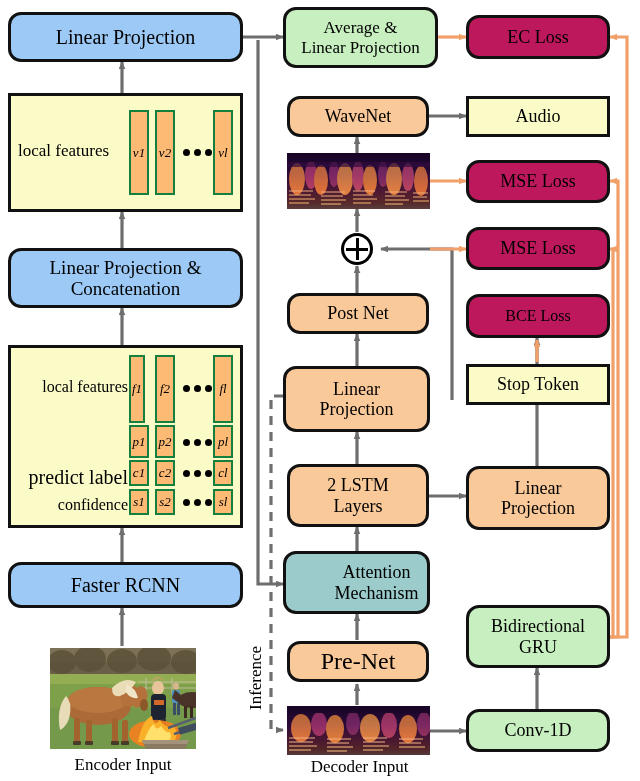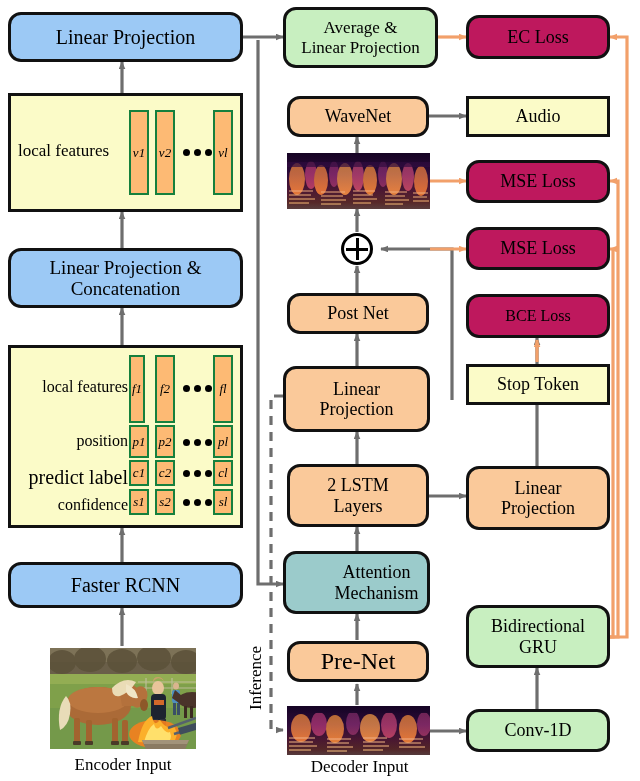--- a/index.html
+++ b/index.html
@@ -235,21 +235,20 @@
 
   <div class="node rounded n-blue" style="left:8px;top:248px;width:235px;height:60px;font-size:19px;">
     <span class="lbl" style="white-space:pre-line;">Linear Projection &amp;
 Concatenation</span>
   </div>
 
   <div class="panel" style="left:8px;top:345px;width:235px;height:183px;">
   </div>
 
   <div class="rowlabel" style="left:16px;top:378px;width:112px;font-size:16px;">local features</div>
-  <div class="rowlabel" style="left:16px;top:432px;width:112px;font-size:16px;">position</div>
   <div class="rowlabel" style="left:16px;top:466px;width:112px;font-size:20px;">predict label</div>
   <div class="rowlabel" style="left:16px;top:496px;width:112px;font-size:16px;">confidence</div>
 
   <div class="cellbox" style="left:129px;top:355px;width:16px;height:68px;font-size:13px;">f1</div>
   <div class="cellbox" style="left:155px;top:355px;width:20px;height:68px;font-size:13px;">f2</div>
   <div class="dots" style="left:179px;top:377px;width:36px;height:22px;">
     <span></span>
       <span></span>
       <span></span>
   </div>

